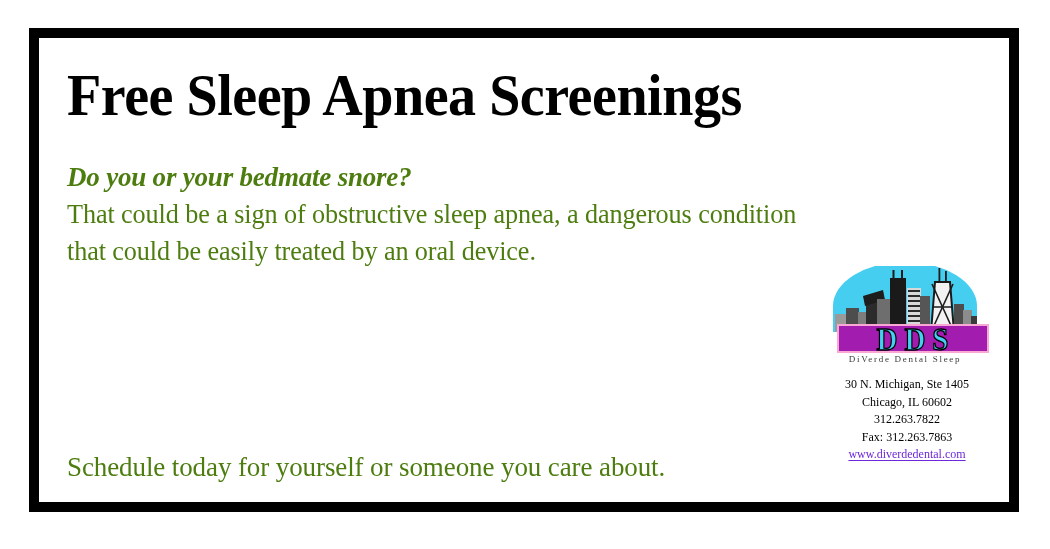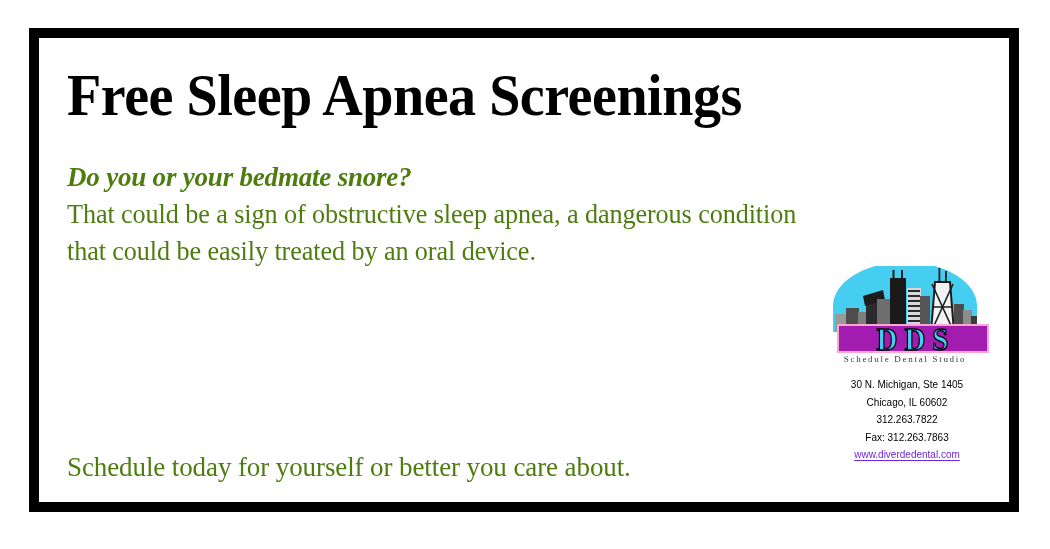--- a/index.html
+++ b/index.html
@@ -166,22 +166,22 @@
     white-space: nowrap;
   }
 
   
   .contact {
     position: absolute;
     left: 773px;
     top: 338px;
     width: 190px;
     text-align: center;
-    font-family: Liberation Sans, sans-serif;
-    font-size: 10px;
+    font-family: Liberation Serif, serif;
+    font-size: 12px;
     line-height: 17.5px;
     color: #000000;
   }
   .contact .cline { display: block; white-space: nowrap; }
   .contact .url {
     display: inline-block;
     color: #6d28d9;
     text-decoration: underline;
     text-underline-offset: 2px;
     white-space: nowrap;
@@ -199,21 +199,21 @@
       <div class="block block-1">
         <div class="sub-head">Do you or your bedmate snore?</div>
         <div class="para">
           <span class="line">That could be a sign of obstructive sleep apnea, a dangerous condition</span>
           <span class="line">that could be easily treated by an oral device.</span>
         </div>
       </div>
 
 
       <div class="block block-3">
-        <div class="closing">Schedule today for yourself or better you care about.</div>
+        <div class="closing">Schedule today for yourself or someone you care about.</div>
       </div>
 
       <div class="logo-wrap">
         <div class="logo-mark">
 
           <div class="logo-dome">
             <svg width="144" height="66" viewBox="0 0 144 66" xmlns="http://www.w3.org/2000/svg">
               <defs>
                 <clipPath id="domeClip">
                   <path d="M0,66 L0,40 A72,44 0 0 1 144,40 L144,66 Z"></path>
@@ -260,21 +260,21 @@
                 <rect x="130" y="44" width="9" height="22" fill="#8c8c8c"></rect>
                 <rect x="138" y="50" width="6" height="16" fill="#3a3a3a"></rect>
               </g>
             </svg>
           </div>
 
           <div class="dds-box">
             <div class="dds-text">DDS</div>
           </div>
 
-          <div class="logo-tagline">Schedule Dental Studio</div>
+          <div class="logo-tagline">DiVerde Dental Sleep</div>
         </div>
       </div>
 
       <div class="contact">
         <span class="cline">30 N. Michigan, Ste 1405</span>
         <span class="cline">Chicago, IL  60602</span>
         <span class="cline">312.263.7822</span>
         <span class="cline">Fax:  312.263.7863</span>
         <span class="cline"><a class="url" href="#">www.diverdedental.com</a></span>
       </div>

